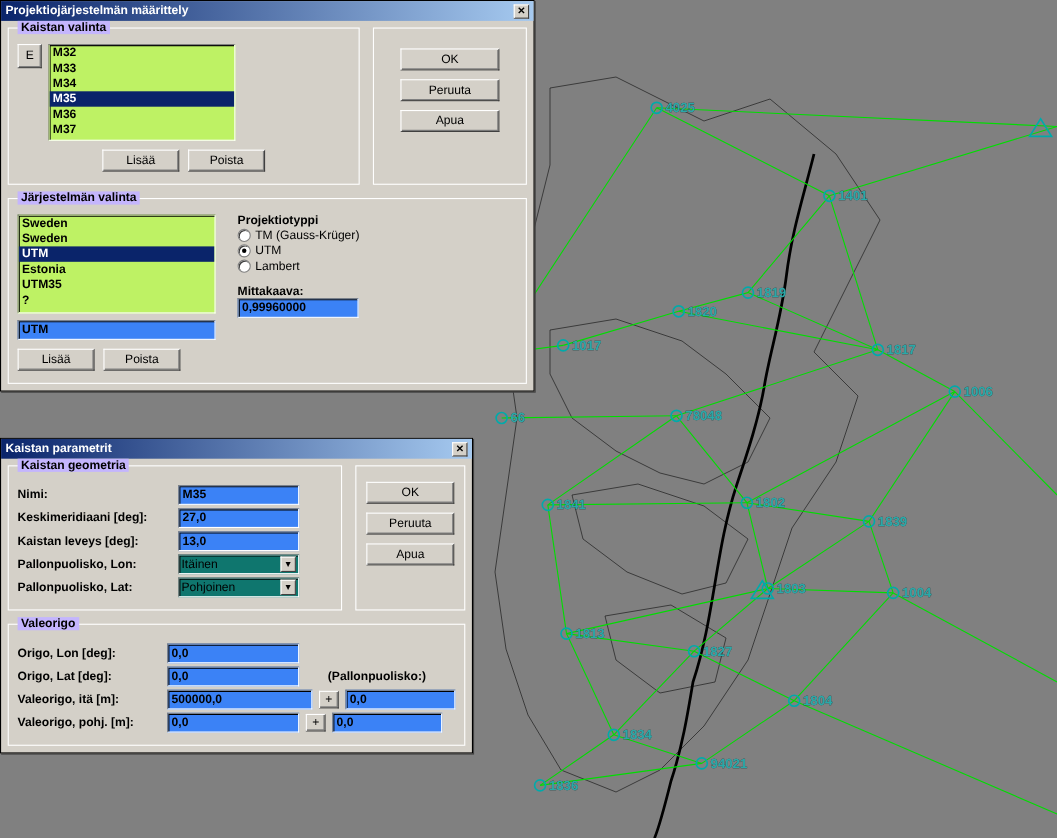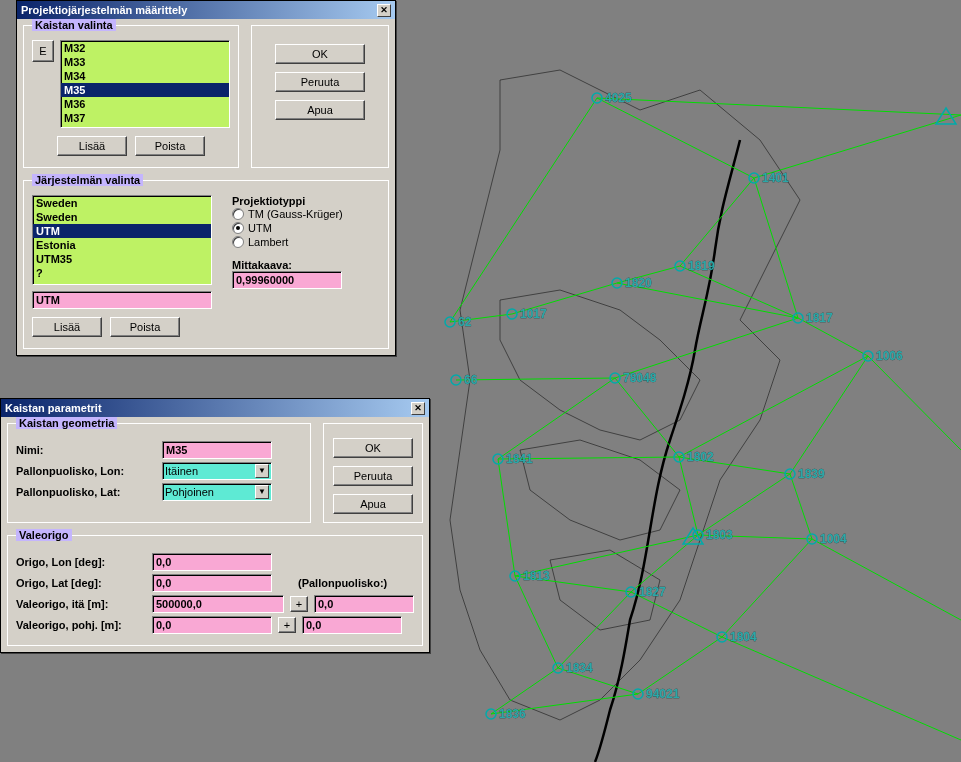--- a/index.html
+++ b/index.html
@@ -13,24 +13,24 @@
 .titlebar .close { width: 14px; height: 13px; background: #d4d0c8; border: 1px solid #fff; border-right-color: #404040; border-bottom-color: #404040; color: #000; font-size: 9px; text-align: center; line-height: 10px; cursor: pointer; }
 .group { border: 1px groove #fff; margin: 6px; padding: 14px 8px 8px 8px; position: relative; }
 .group-label { position: absolute; top: -7px; left: 8px; background: #c4b5fd; padding: 0 3px; font-weight: bold; }
 
 .btn { background: #d4d0c8; border: 1px solid #fff; border-right-color: #404040; border-bottom-color: #404040; box-shadow: inset -1px -1px 0 #808080; padding: 3px 10px; min-width: 70px; text-align: center; cursor: pointer; }
 
 .listbox { background: #bef264; border: 1px solid #808080; border-right-color: #fff; border-bottom-color: #fff; box-shadow: inset 1px 1px 0 #000; overflow-y: scroll; font-weight: bold; }
 .listbox .item { padding: 1px 3px; cursor: pointer; }
 .listbox .item.selected { background: #0a246a; color: #fff; }
 
-.textfield { background: #f9a8d4; border: 1px solid #808080; border-right-color: #fff; border-bottom-color: #fff; box-shadow: inset 1px 1px 0 #000; padding: 2px 3px; font-weight: bold; }
+.textfield { background: #3b82f6; border: 1px solid #808080; border-right-color: #fff; border-bottom-color: #fff; box-shadow: inset 1px 1px 0 #000; padding: 2px 3px; font-weight: bold; }
 .textfield input { border: none; outline: none; width: 100%; font: inherit; font-weight: bold; background: transparent; }
 
-.select { background: #5eead4; border: 1px solid #808080; border-right-color: #fff; border-bottom-color: #fff; box-shadow: inset 1px 1px 0 #000; padding: 1px 2px; display: flex; justify-content: space-between; align-items: center; }
+.select { background: #0f766e; border: 1px solid #808080; border-right-color: #fff; border-bottom-color: #fff; box-shadow: inset 1px 1px 0 #000; padding: 1px 2px; display: flex; justify-content: space-between; align-items: center; }
 .select .arrow { width: 14px; height: 14px; background: #d4d0c8; border: 1px solid #fff; border-right-color: #404040; border-bottom-color: #404040; text-align: center; line-height: 12px; font-size: 8px; }
 
 .radio-row { display: flex; align-items: flex-start; gap: 4px; padding: 1px 0; }
 .radio { width: 12px; height: 12px; border-radius: 50%; background: #fff; border: 1px solid #808080; box-shadow: inset 1px 1px 0 #404040; display: flex; align-items: center; justify-content: center; }
 .radio.checked::after { content: ""; width: 4px; height: 4px; background: #000; border-radius: 50%; }
 
 .label { font-weight: bold; }
 .row { display: flex; align-items: center; gap: 6px; margin: 3px 0; }
 
 .node-label { font-family: Arial; font-size: 12px; font-weight: bold; fill: #2aa8a8; stroke: #003838; stroke-width: 0.3px; paint-order: stroke; }
@@ -138,21 +138,21 @@
         <text x="523" y="580" class="node-label">1813</text>
         <text x="639" y="596" class="node-label">1827</text>
         <text x="730" y="641" class="node-label">1804</text>
         <text x="566" y="672" class="node-label">1834</text>
         <text x="646" y="698" class="node-label">94021</text>
         <text x="499" y="718" class="node-label">1836</text>
       </g>
 </svg>
 </div>
 
-<div class="win" style="left:16px; top:0; width:380px;">
+<div class="win" style="left:0; top:0; width:486px;">
   <div class="titlebar">
     <span>Projektiojärjestelmän määrittely</span>
     <div class="close">✕</div>
   </div>
 
   <div style="display:flex;">
     <div style="flex:1;">
       <div class="group">
         <div class="group-label">Kaistan valinta</div>
         <div style="display:flex; gap:6px;">
@@ -227,20 +227,28 @@
   </div>
 
   <div style="display:flex;">
     <div class="group" style="flex:1;">
       <div class="group-label">Kaistan geometria</div>
       <div class="row">
           <div class="label" style="width:140px;">Nimi:</div>
         <div class="textfield" style="width:110px;"><input value="M35" style=""></div>
         </div>
       <div class="row">
+          <div class="label" style="width:140px;">Keskimeridiaani [deg]:</div>
+        <div class="textfield" style="width:110px;"><input value="27,0" style=""></div>
+        </div>
+      <div class="row">
+          <div class="label" style="width:140px;">Kaistan leveys [deg]:</div>
+        <div class="textfield" style="width:110px;"><input value="13,0" style=""></div>
+        </div>
+      <div class="row">
           <div class="label" style="width:140px;">Pallonpuolisko, Lon:</div>
         <div class="select" style="width:110px;">
             <span>Itäinen</span>
             <div class="arrow">▼</div>
           </div>
         </div>
       <div class="row">
           <div class="label" style="width:140px;">Pallonpuolisko, Lat:</div>
         <div class="select" style="width:110px;">
             <span>Pohjoinen</span>

